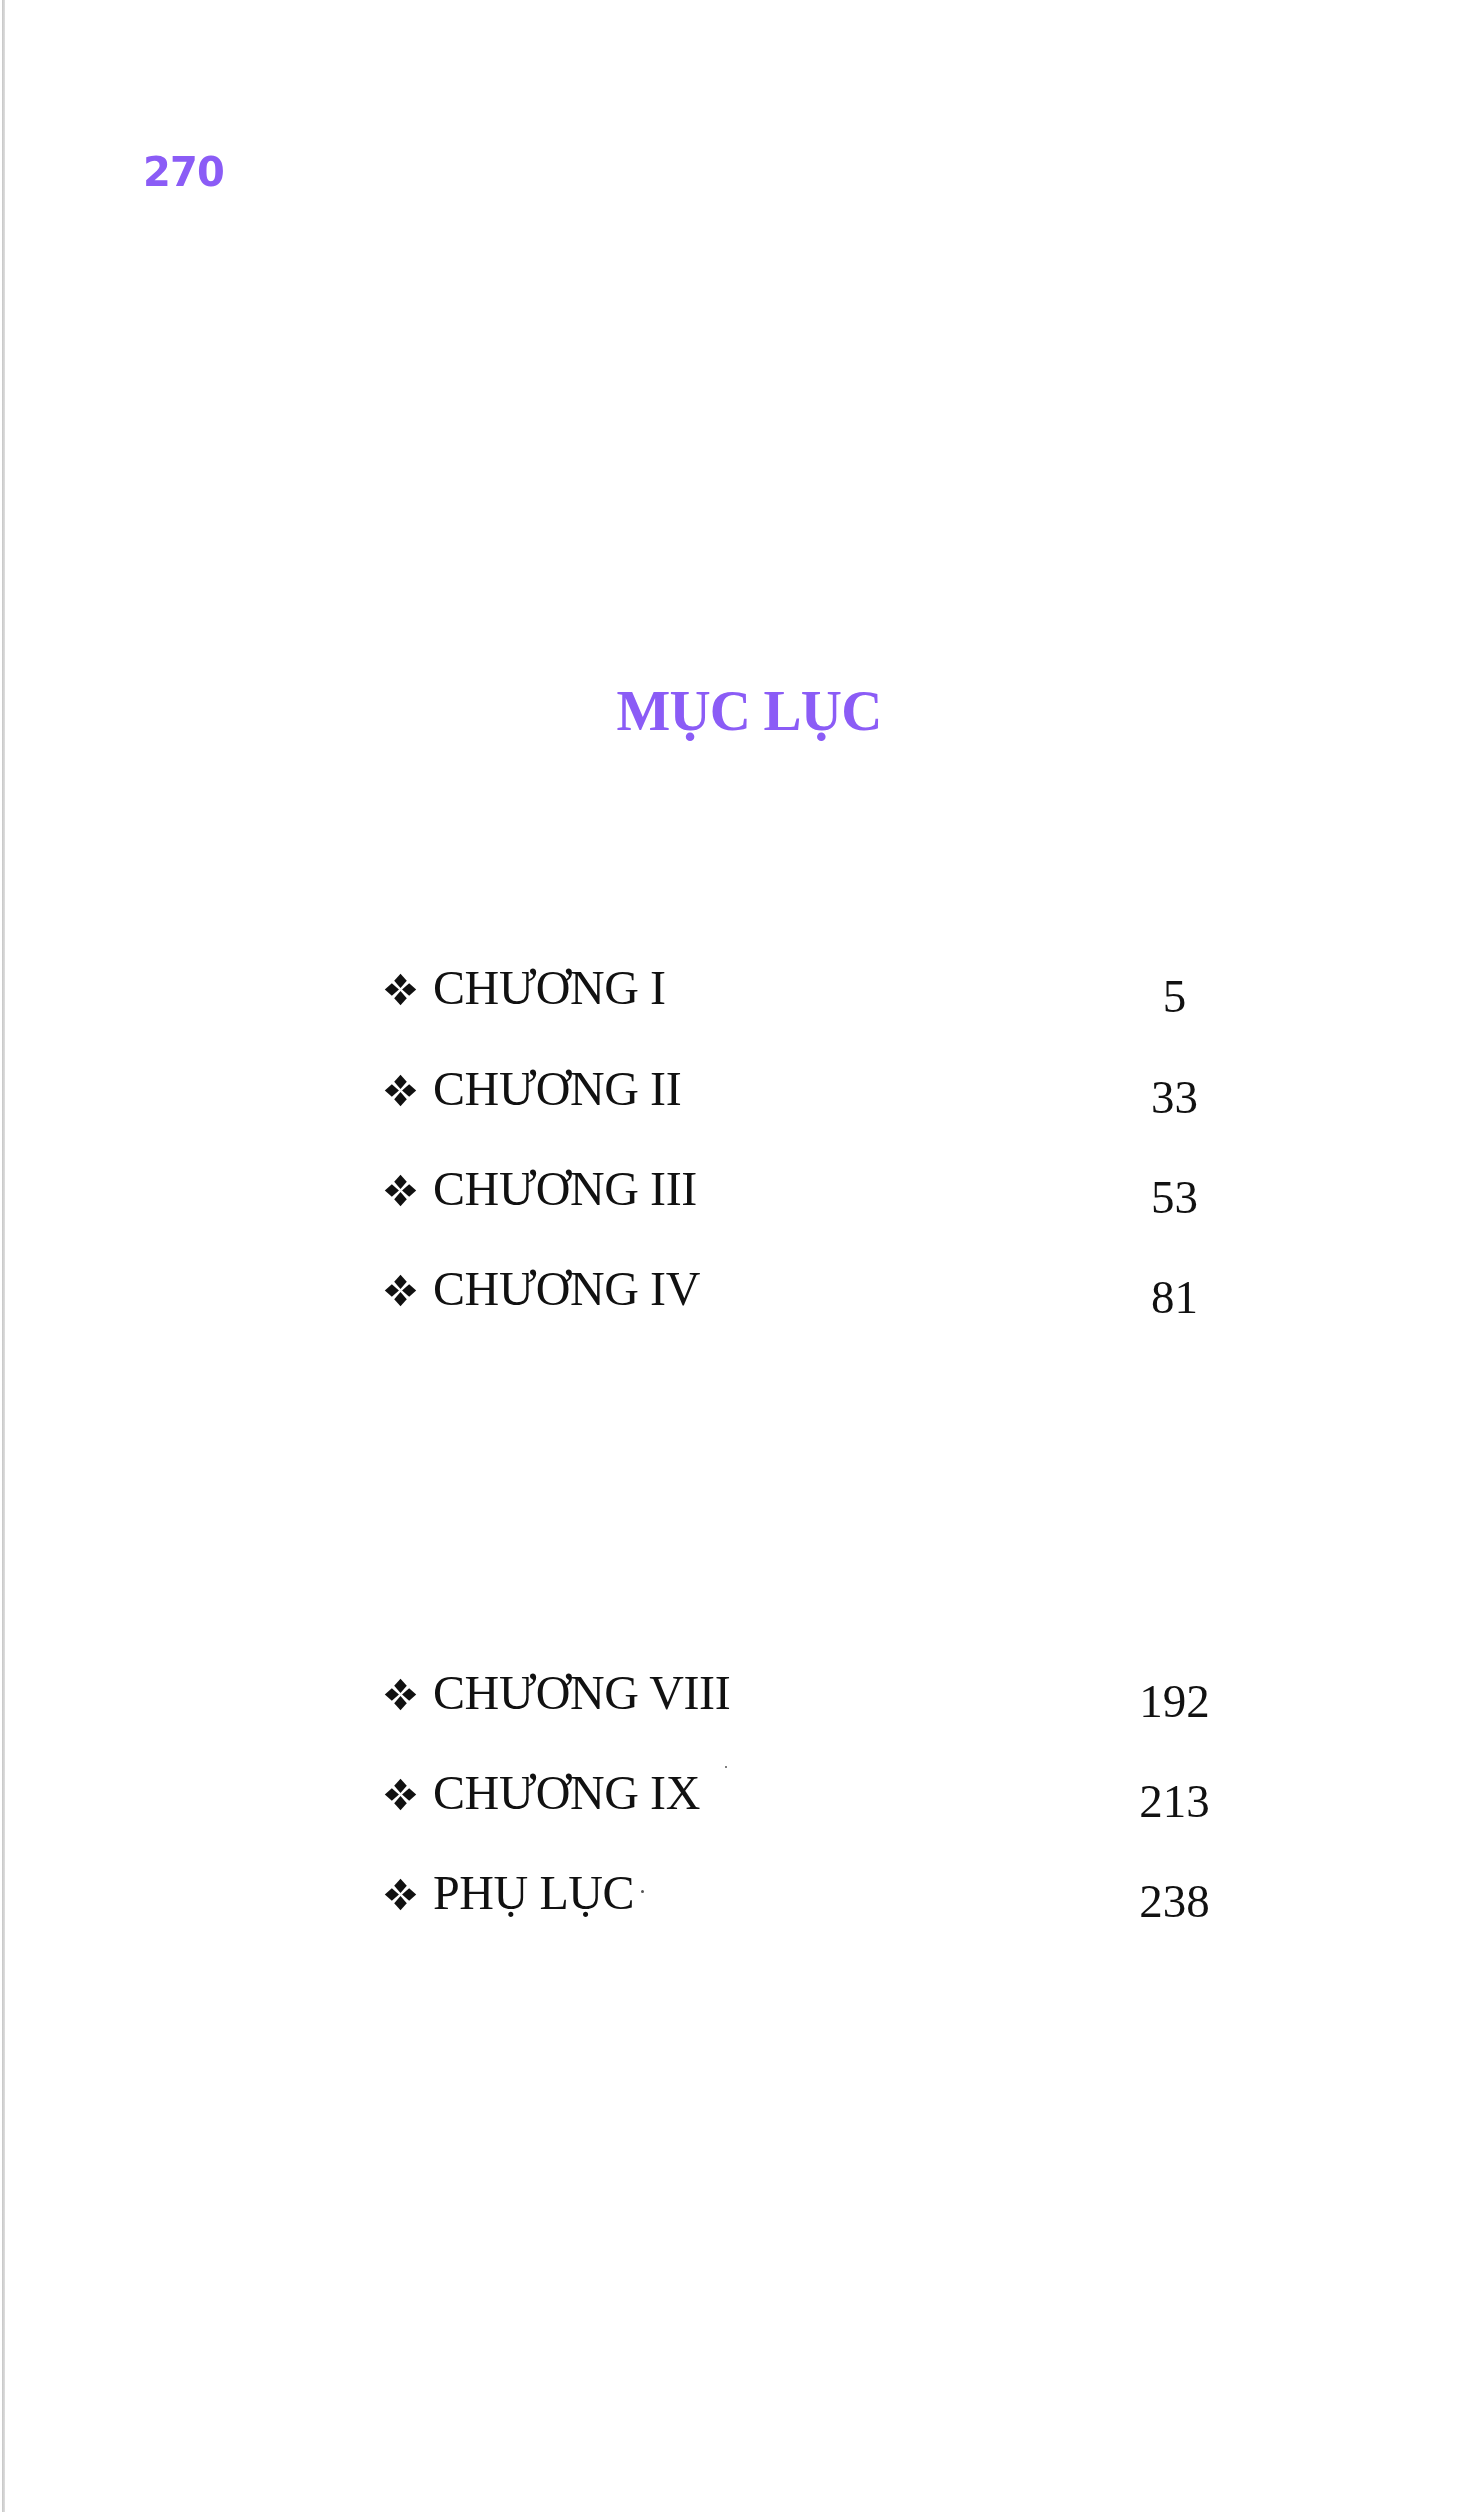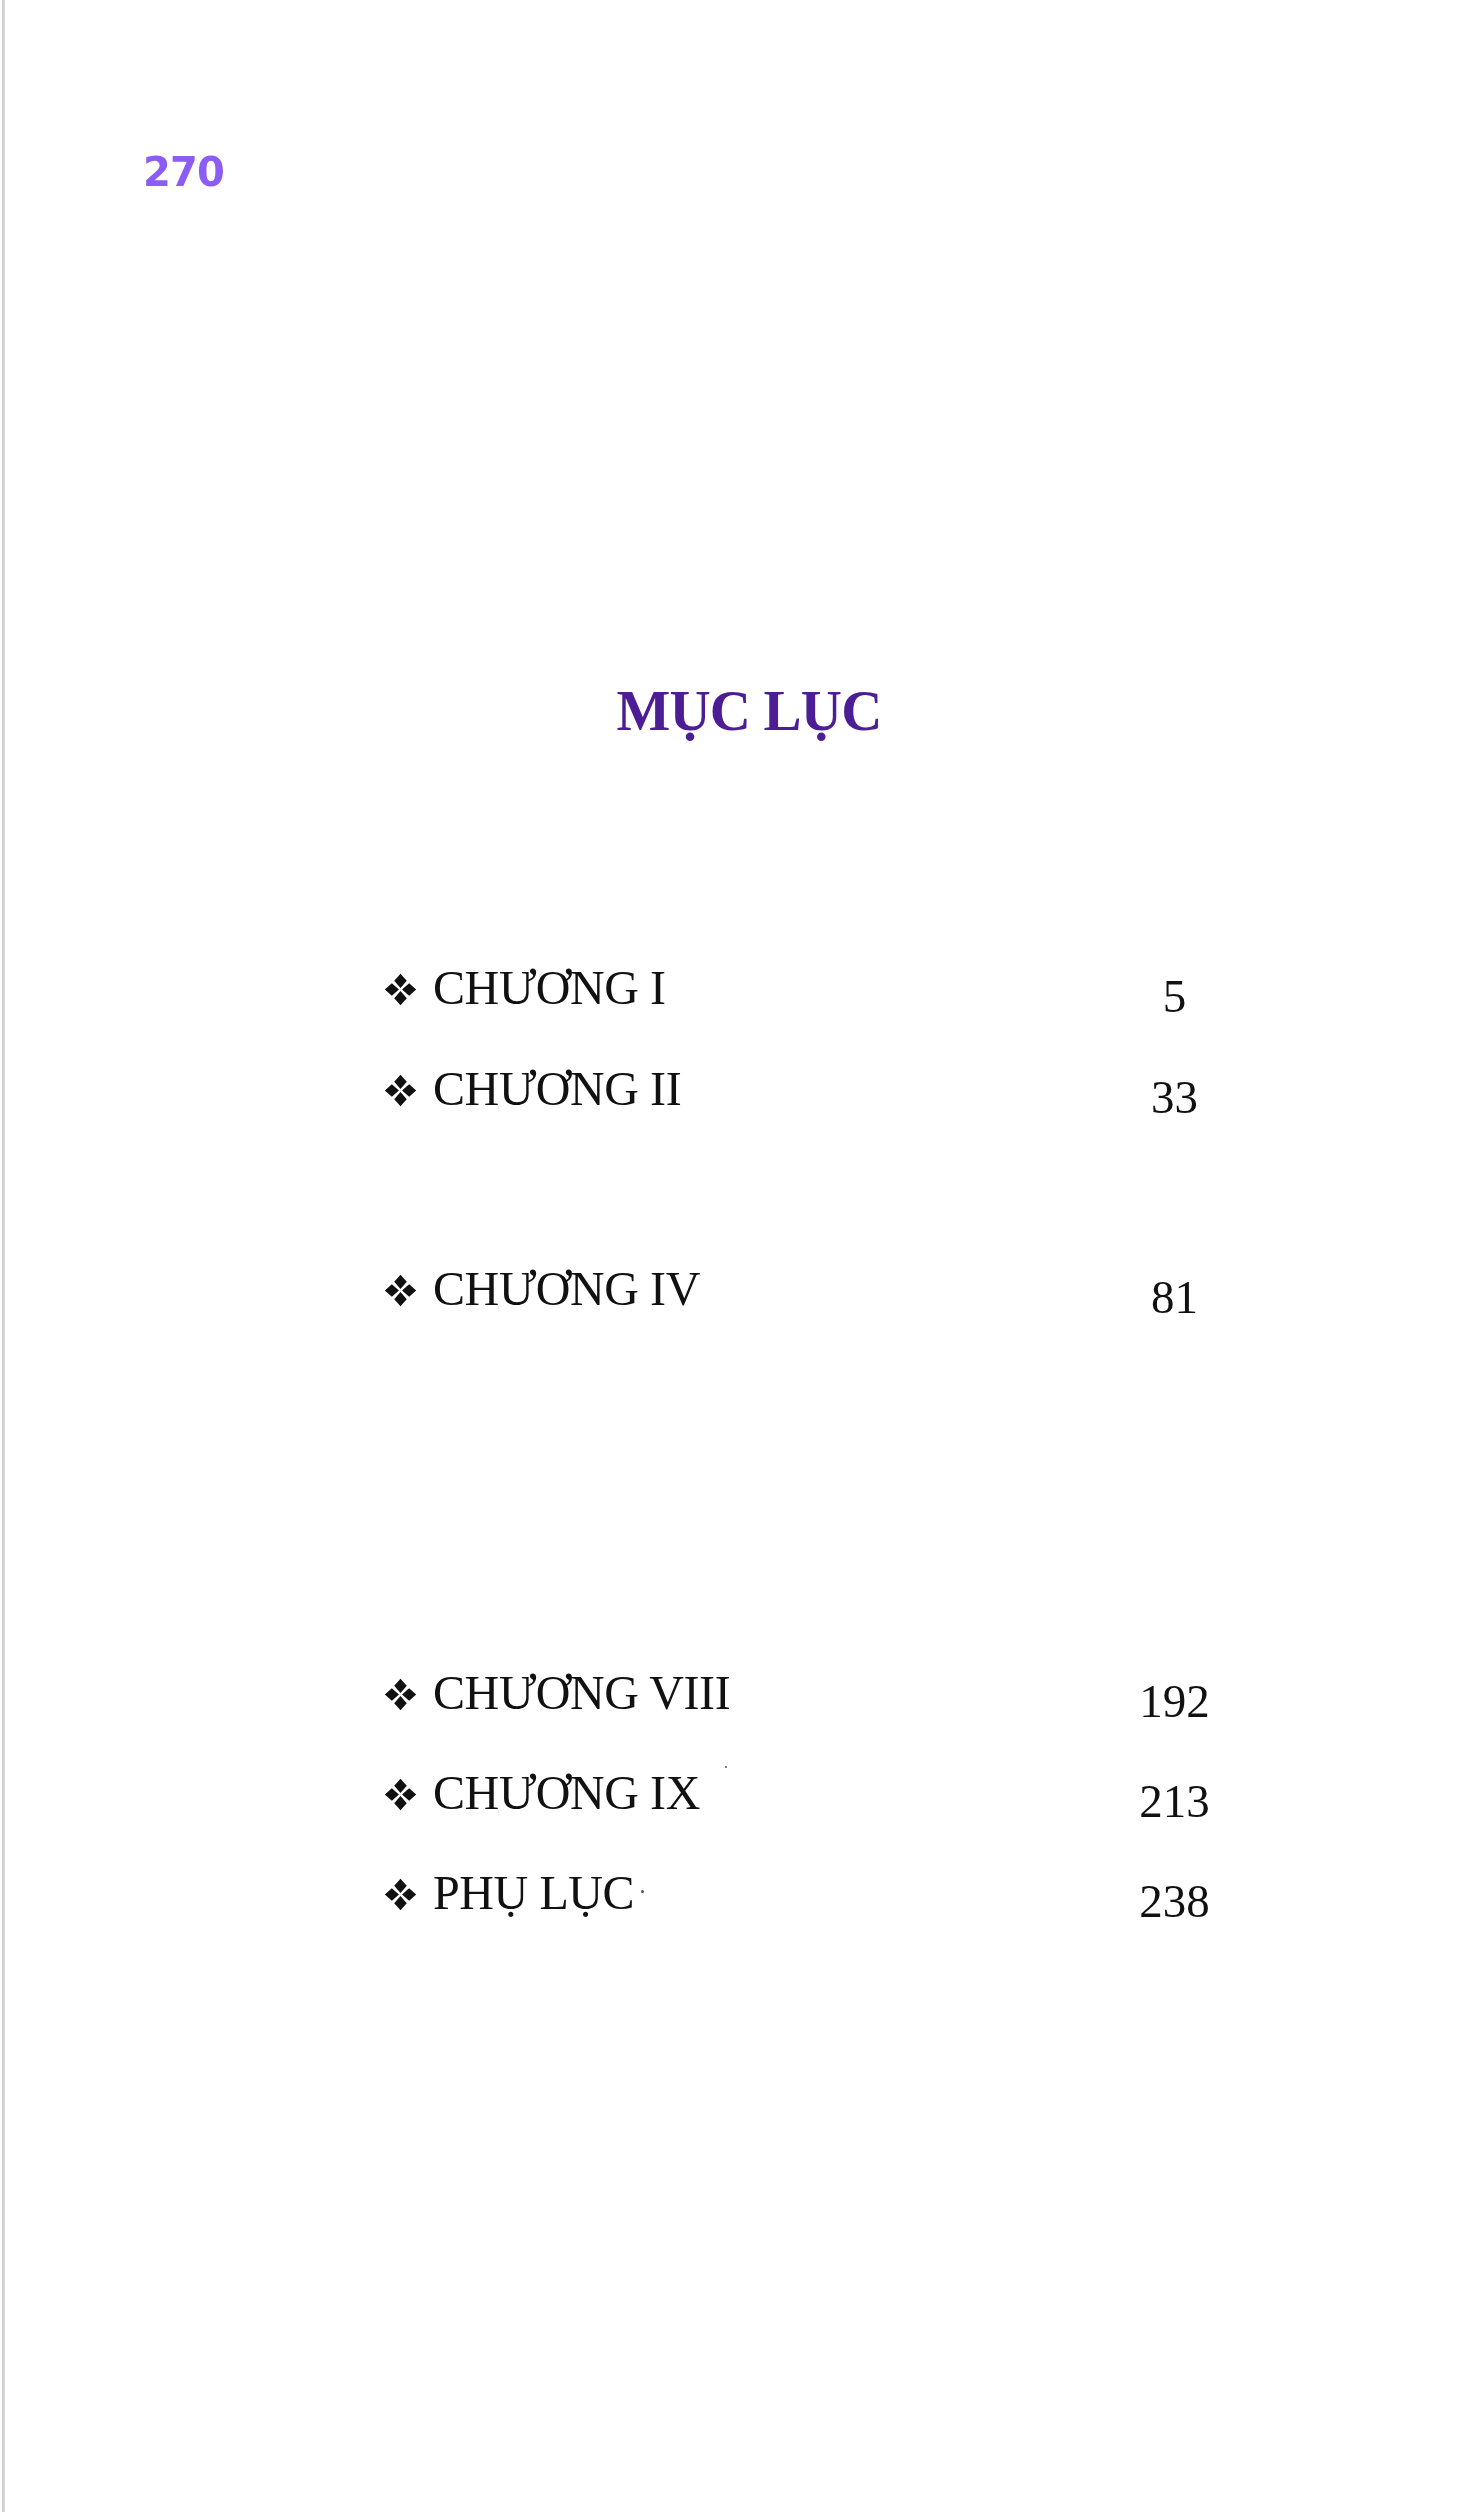--- a/index.html
+++ b/index.html
@@ -38,21 +38,21 @@
     .toc-title {
       position: absolute;
       left: 0;
       width: 1470px;
       top: 682px;
       text-align: center;
       font-family: "Liberation Serif", "DejaVu Serif", serif;
       font-weight: bold;
       font-size: 57px;
       line-height: 1;
-      color: #4c1d95;
+      color: #8b5cf6;
       padding-left: 28px;
       box-sizing: border-box;
       letter-spacing: -0.8px;
     }
     .toc-list {
       position: absolute;
       left: 4px;
       top: 0;
       width: 1310px;
       height: 2512px;
@@ -135,20 +135,34 @@
             <polygon points="21,23 29,32 21,41 13,32"></polygon>
             <polygon points="1,21 10,13 19,21 10,29"></polygon>
             <polygon points="23,21 32,13 41,21 32,29"></polygon>
           </g>
         </svg>
     </span>
     <span class="toc-label">CHƯƠNG II</span>
     <span class="toc-page">33</span>
   </div>
 
+  <div class="toc-row" style="top:1165px;">
+    <span class="toc-bullet">
+      <svg width="33" height="33" viewBox="0 0 42 42">
+          <g fill="#111">
+            <polygon points="21,1 29,10 21,19 13,10"></polygon>
+            <polygon points="21,23 29,32 21,41 13,32"></polygon>
+            <polygon points="1,21 10,13 19,21 10,29"></polygon>
+            <polygon points="23,21 32,13 41,21 32,29"></polygon>
+          </g>
+        </svg>
+    </span>
+    <span class="toc-label">CHƯƠNG III</span>
+    <span class="toc-page">53</span>
+  </div>
 
   <div class="toc-row" style="top:1265px;">
     <span class="toc-bullet">
       <svg width="33" height="33" viewBox="0 0 42 42">
           <g fill="#111">
             <polygon points="21,1 29,10 21,19 13,10"></polygon>
             <polygon points="21,23 29,32 21,41 13,32"></polygon>
             <polygon points="1,21 10,13 19,21 10,29"></polygon>
             <polygon points="23,21 32,13 41,21 32,29"></polygon>
           </g>

